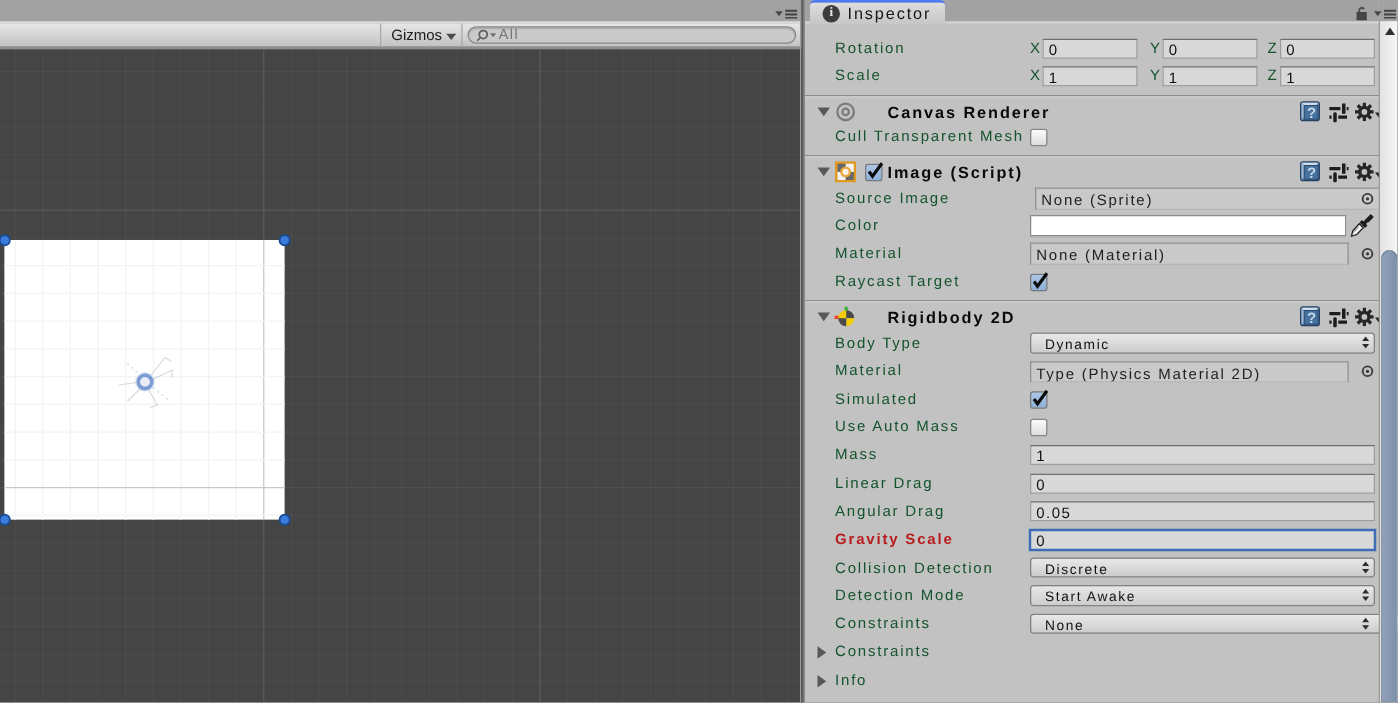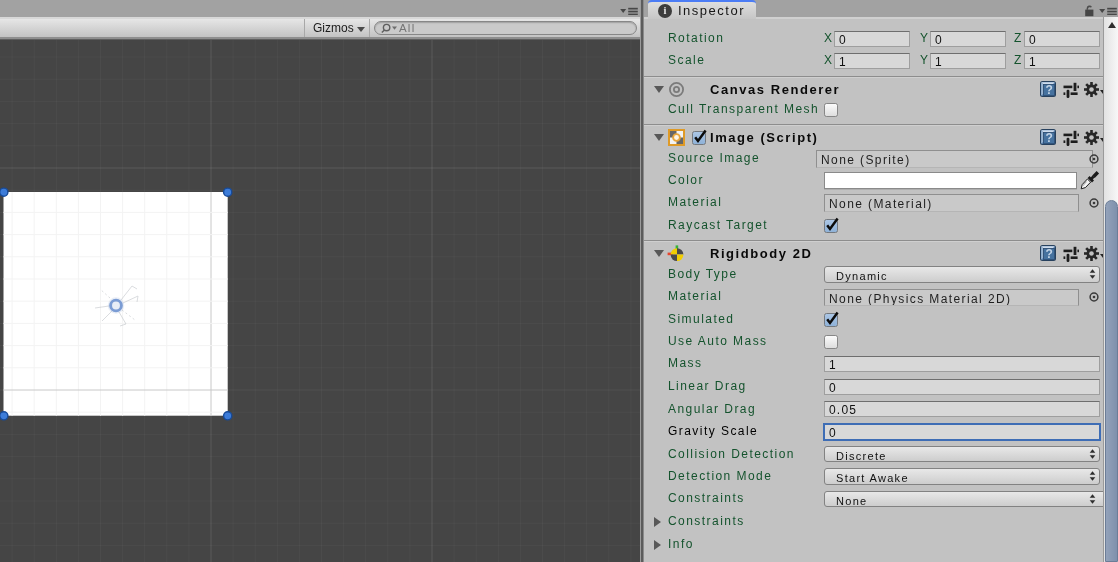--- a/index.html
+++ b/index.html
@@ -1,17 +1,17 @@
 <!DOCTYPE html>
 <html><head><meta charset="utf-8"><style>
 * { margin:0; padding:0; box-sizing:border-box; }
 html,body { width:1118px; height:562px; overflow:hidden; font-family:"Liberation Sans",sans-serif; background:#c2c2c2; }
 #root { position:relative; width:1118px; height:562px; }
 .lbl { position:absolute; font-size:12px; letter-spacing:1.45px; color:#14532d; white-space:nowrap; }
-.lbl.blue { color:#000000; }
+.lbl.blue { color:#b91c1c;font-weight:bold; }
 .hdr { position:absolute; font-size:13px; letter-spacing:1.55px; font-weight:bold; color:#090909; white-space:nowrap; }
 .ic { position:absolute; line-height:0; }
 .tf { position:absolute; background:#d8d8d8; border:1px solid #9e9e9e; border-top-color:#6e6e6e; font-size:12px; letter-spacing:1.2px; color:#101010; padding:1px 0 0 4px; }
 .of { position:absolute; background:#c9c9c9; border:1px solid #8f8f8f; border-bottom-color:#b5b5b5; font-size:12px; letter-spacing:1.4px; color:#1f1f1f; padding:1.5px 0 0 4px; white-space:nowrap; overflow:hidden; }
 .dd { position:absolute; background:linear-gradient(#e8e8e8,#cdcdcd); border:1px solid #828282; border-radius:3px; font-size:11px; letter-spacing:1.3px; color:#111; padding-top:2.5px; }
 .dd span { padding-left:11px;margin-top:28px; }
 .cb { position:absolute; width:14px; height:14px; background:linear-gradient(#fbfbfb,#dedede); border:1px solid #878787; border-radius:2.5px; }
 .cb.on { background:linear-gradient(#abc6e5,#8fb2d8); border-color:#74797f; }
 </style></head><body>
 <div id="root">
@@ -252,21 +252,21 @@
             <rect x="-1.3" y="-7.5" width="2.6" height="4" transform="rotate(180)"></rect>
             <rect x="-1.3" y="-7.5" width="2.6" height="4" transform="rotate(225)"></rect>
             <rect x="-1.3" y="-7.5" width="2.6" height="4" transform="rotate(270)"></rect>
             <rect x="-1.3" y="-7.5" width="2.6" height="4" transform="rotate(315)"></rect>
             <circle r="5"></circle>
             <circle r="2.3" fill="#c2c2c2"></circle>
           </g>
         </svg></div>
 <div style="position:absolute;left:456px;top:137.5px;width:0;height:0;border-left:3.4px solid transparent;border-right:3.4px solid transparent;border-top:4.6px solid #242424"></div>
 <div class="lbl " style="left:24px;top:150.5px">Source Image</div>
-<div class="of" style="left:172px;top:150px;width:277px;height:18px">None (Sprite)</div>
+<div class="of" style="left:184px;top:150px;width:277px;height:18px">None (Sprite)</div>
 <div class="ic" style="left:444px;top:153px"><svg width="12" height="12" viewBox="0 0 12 12">
           <circle cx="6" cy="6" r="3.9" fill="none" stroke="#3a3a3a" stroke-width="1.5"></circle>
           <circle cx="6" cy="6" r="1.3" fill="#3a3a3a"></circle>
         </svg></div>
 <div class="lbl " style="left:24px;top:173px">Color</div>
 <div style="position:absolute;left:180px;top:172px;width:253px;height:17px;background:#fff;border:1px solid #8a8a8a;box-shadow:0 1px 0 #aeaeae"></div>
 <div class="ic" style="left:436px;top:171px"><svg width="20" height="19" viewBox="0 0 20 19">
 <path d="M1.2 17.8 L2.2 13.6 L7.4 8.0 L10.6 11.2 L5.4 16.6 Z" fill="#f5f5f5" stroke="#1c1c1c" stroke-width="1.0"></path>
 <path d="M7.6 7.0 L9.6 5.0 L10.8 6.2 L12.6 4.4 L14.6 6.4 L12.8 8.2 L14.0 9.4 L12.0 11.4 Z" fill="#1c1c1c"></path>
 <path d="M12.9 5.2 L16.6 1.4 L17.8 2.6 L14.1 6.4" fill="none" stroke="#1c1c1c" stroke-width="1.8"></path>
@@ -329,21 +329,21 @@
           </g>
         </svg></div>
 <div style="position:absolute;left:456px;top:253.5px;width:0;height:0;border-left:3.4px solid transparent;border-right:3.4px solid transparent;border-top:4.6px solid #242424"></div>
 <div class="lbl " style="left:24px;top:266.5px">Body Type</div>
 <div class="dd" style="left:180px;top:266px;width:276px;height:17px"><span>Dynamic</span></div>
 <div class="ic" style="left:445px;top:269px"><svg width="7" height="10" viewBox="0 0 7 10">
 <path d="M3.5 0.2 L6.3 3.8 L0.7 3.8 Z" fill="#2d2d2d"></path>
 <path d="M3.5 9.8 L6.3 6.2 L0.7 6.2 Z" fill="#2d2d2d"></path>
 </svg></div>
 <div class="lbl " style="left:24px;top:289px">Material</div>
-<div class="of" style="left:180px;top:289px;width:255px;height:17px">None (Physics Material 2D)</div>
+<div class="of" style="left:180px;top:289px;width:255px;height:17px">Type (Physics Material 2D)</div>
 <div class="ic" style="left:444px;top:291px"><svg width="12" height="12" viewBox="0 0 12 12">
           <circle cx="6" cy="6" r="3.9" fill="none" stroke="#3a3a3a" stroke-width="1.5"></circle>
           <circle cx="6" cy="6" r="1.3" fill="#3a3a3a"></circle>
         </svg></div>
 <div class="lbl " style="left:24px;top:311.5px">Simulated</div>
 <div class="cb on" style="left:180px;top:312.5px">
         <svg width="16" height="16" viewBox="0 0 16 16" style="position:absolute;left:-1px;top:-3px">
           <path d="M3.2 8.2 L6 12 L13.6 1.6" fill="none" stroke="#0c0c0c" stroke-width="2.5"></path>
         </svg>
       </div>

